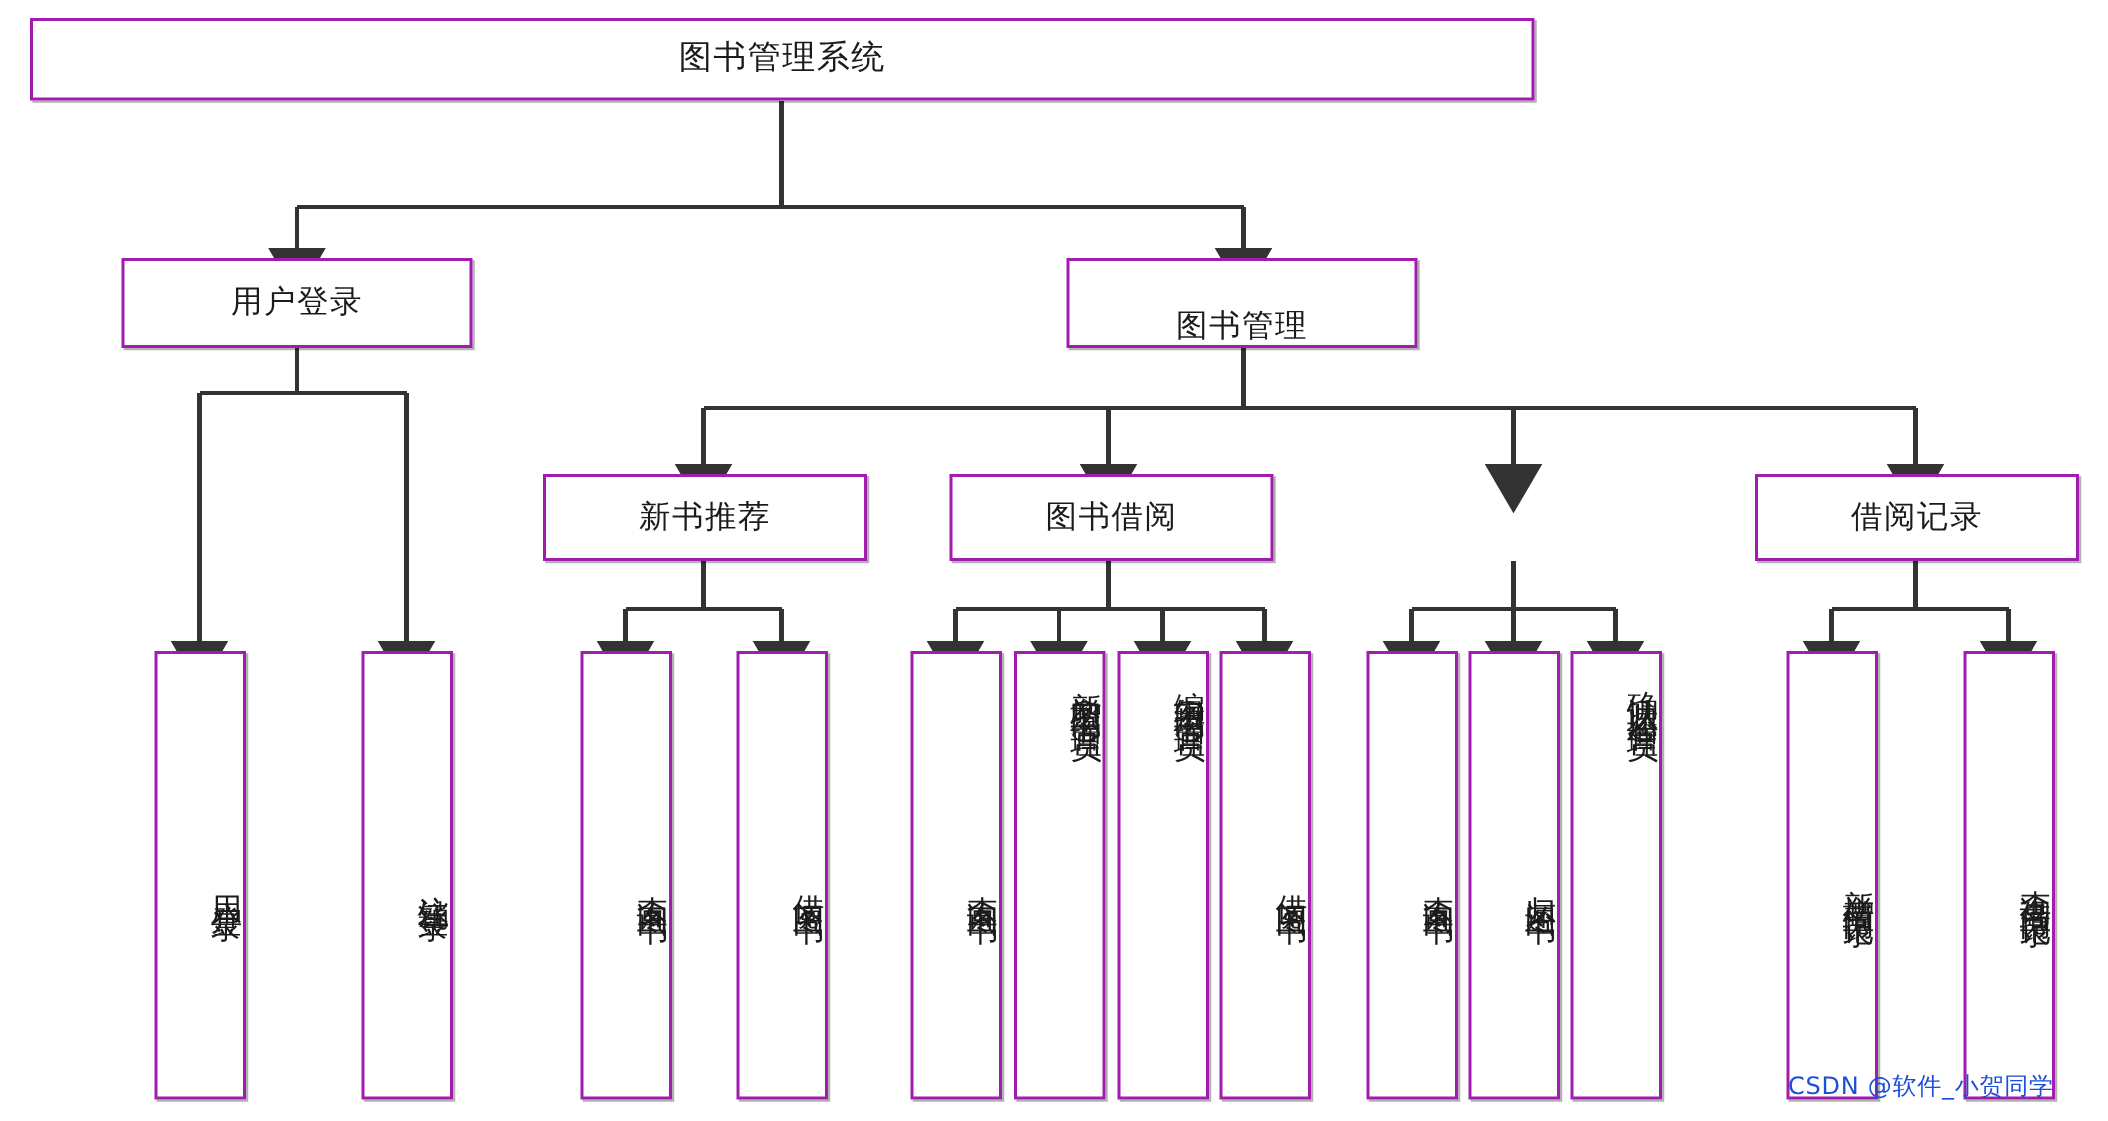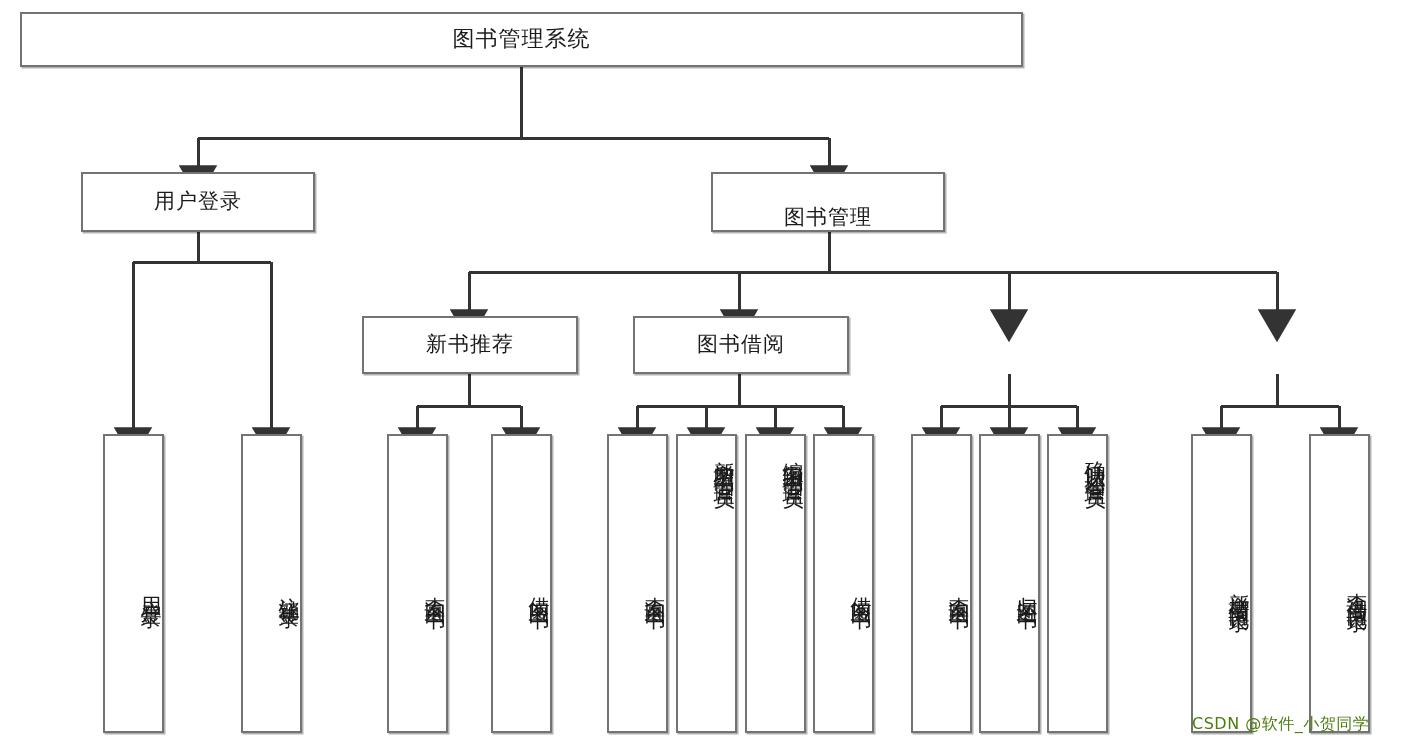--- a/index.html
+++ b/index.html
@@ -23,21 +23,21 @@
     left: 0;
     top: 0;
     width: 1405px;
     height: 747px;
     pointer-events: none;
   }
   .node {
     position: absolute;
     box-sizing: border-box;
     background: #ffffff;
-    border: 2px solid #737373;
+    border: 2px solid #a21caf;
     box-shadow: 1.5px 1.5px 0 0 rgba(0,0,0,0.30);
     display: flex;
     align-items: center;
     justify-content: center;
     color: #1b1b1b;
   }
   .node.horiz {
     font-size: 21px;
     letter-spacing: 1px;
     line-height: 1.2;
@@ -56,21 +56,21 @@
     justify-content: center;
     padding-top: 8px;
     white-space: nowrap;
   }
   .node.vert.tall {
     justify-content: flex-start;
   }
   .watermark {
     position: absolute;
     font-size: 16px;
-    color: #4d7c0f;
+    color: #1d4ed8;
     white-space: nowrap;
     letter-spacing: 0.5px;
   }
 </style>
 </head>
 <body>
 
 <div id="canvas">
 
   <svg class="edges" viewBox="0 0 1405 747" xmlns="http://www.w3.org/2000/svg">
@@ -136,20 +136,23 @@
   <div class="node horiz" style="left:711px; top:172px; width:234px; height:60px;align-items:flex-end;">
     <span>图书管理</span>
   </div>
 
   <div class="node horiz" style="left:362px; top:316px; width:216px; height:58px;">
     <span>新书推荐</span>
   </div>
   <div class="node horiz" style="left:633px; top:316px; width:216px; height:58px;">
     <span>图书借阅</span>
   </div>
+  <div class="node horiz" style="left:1170px; top:316px; width:216px; height:58px;">
+    <span>借阅记录</span>
+  </div>
 
   <div class="node vert" style="left:103px; top:434px; width:61px; height:299px;">
     <span>用户登录</span>
   </div>
   <div class="node vert" style="left:241px; top:434px; width:61px; height:299px;">
     <span>注销登录</span>
   </div>
 
   <div class="node vert" style="left:387px; top:434px; width:61px; height:299px;">
     <span>查询图书</span>

